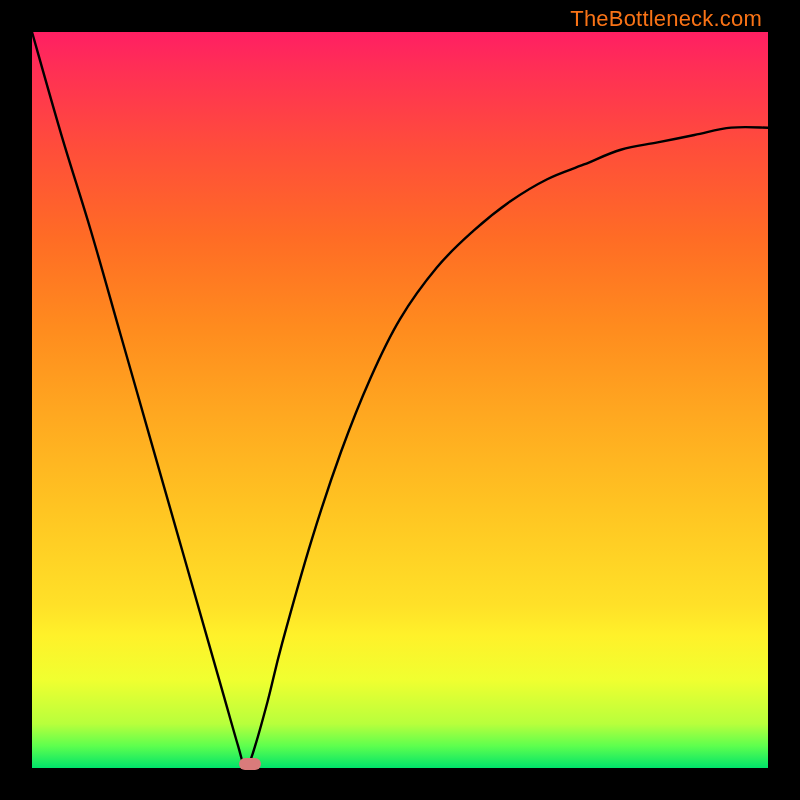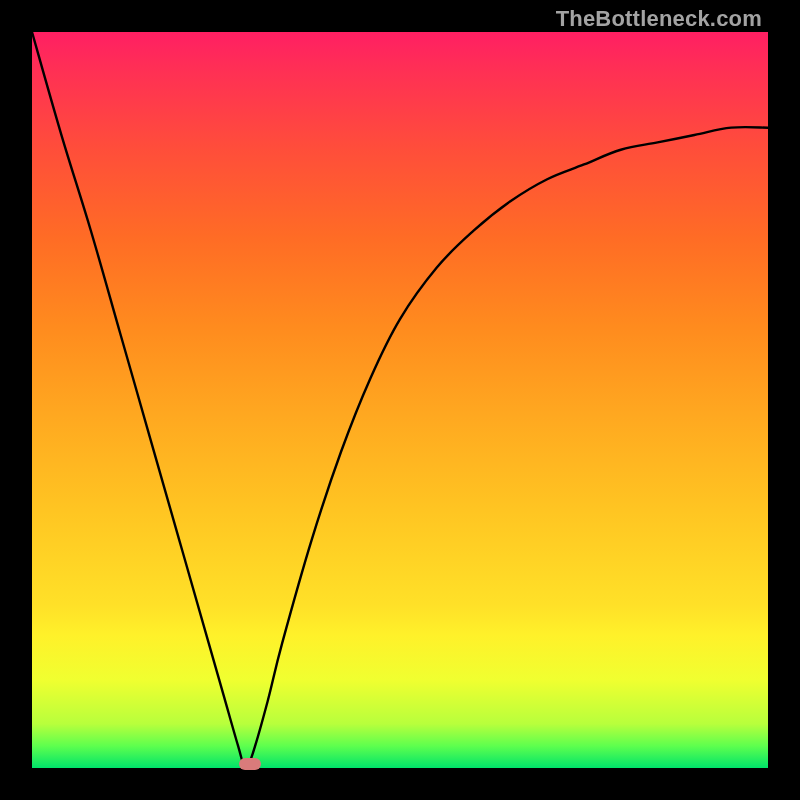--- a/index.html
+++ b/index.html
@@ -39,23 +39,23 @@
       #ff6c25 72%,
       #ff4e3a 84%,
       #ff2f55 95%,
       #ff1f63 100%
     );
   }
   .watermark {
     position: absolute;
     right: 38px;
     top: 6px;
-    color: #a3a3a3;
+    color: #f97316;
     font-size: 22px;
-    font-weight: 700;
+    font-weight: 400;
     letter-spacing: 0.2px;
   }
   .marker {
     position: absolute;
     
     left: 239px;
     top: 758px; 
     width: 22px;
     height: 12px;
     border-radius: 6px;

